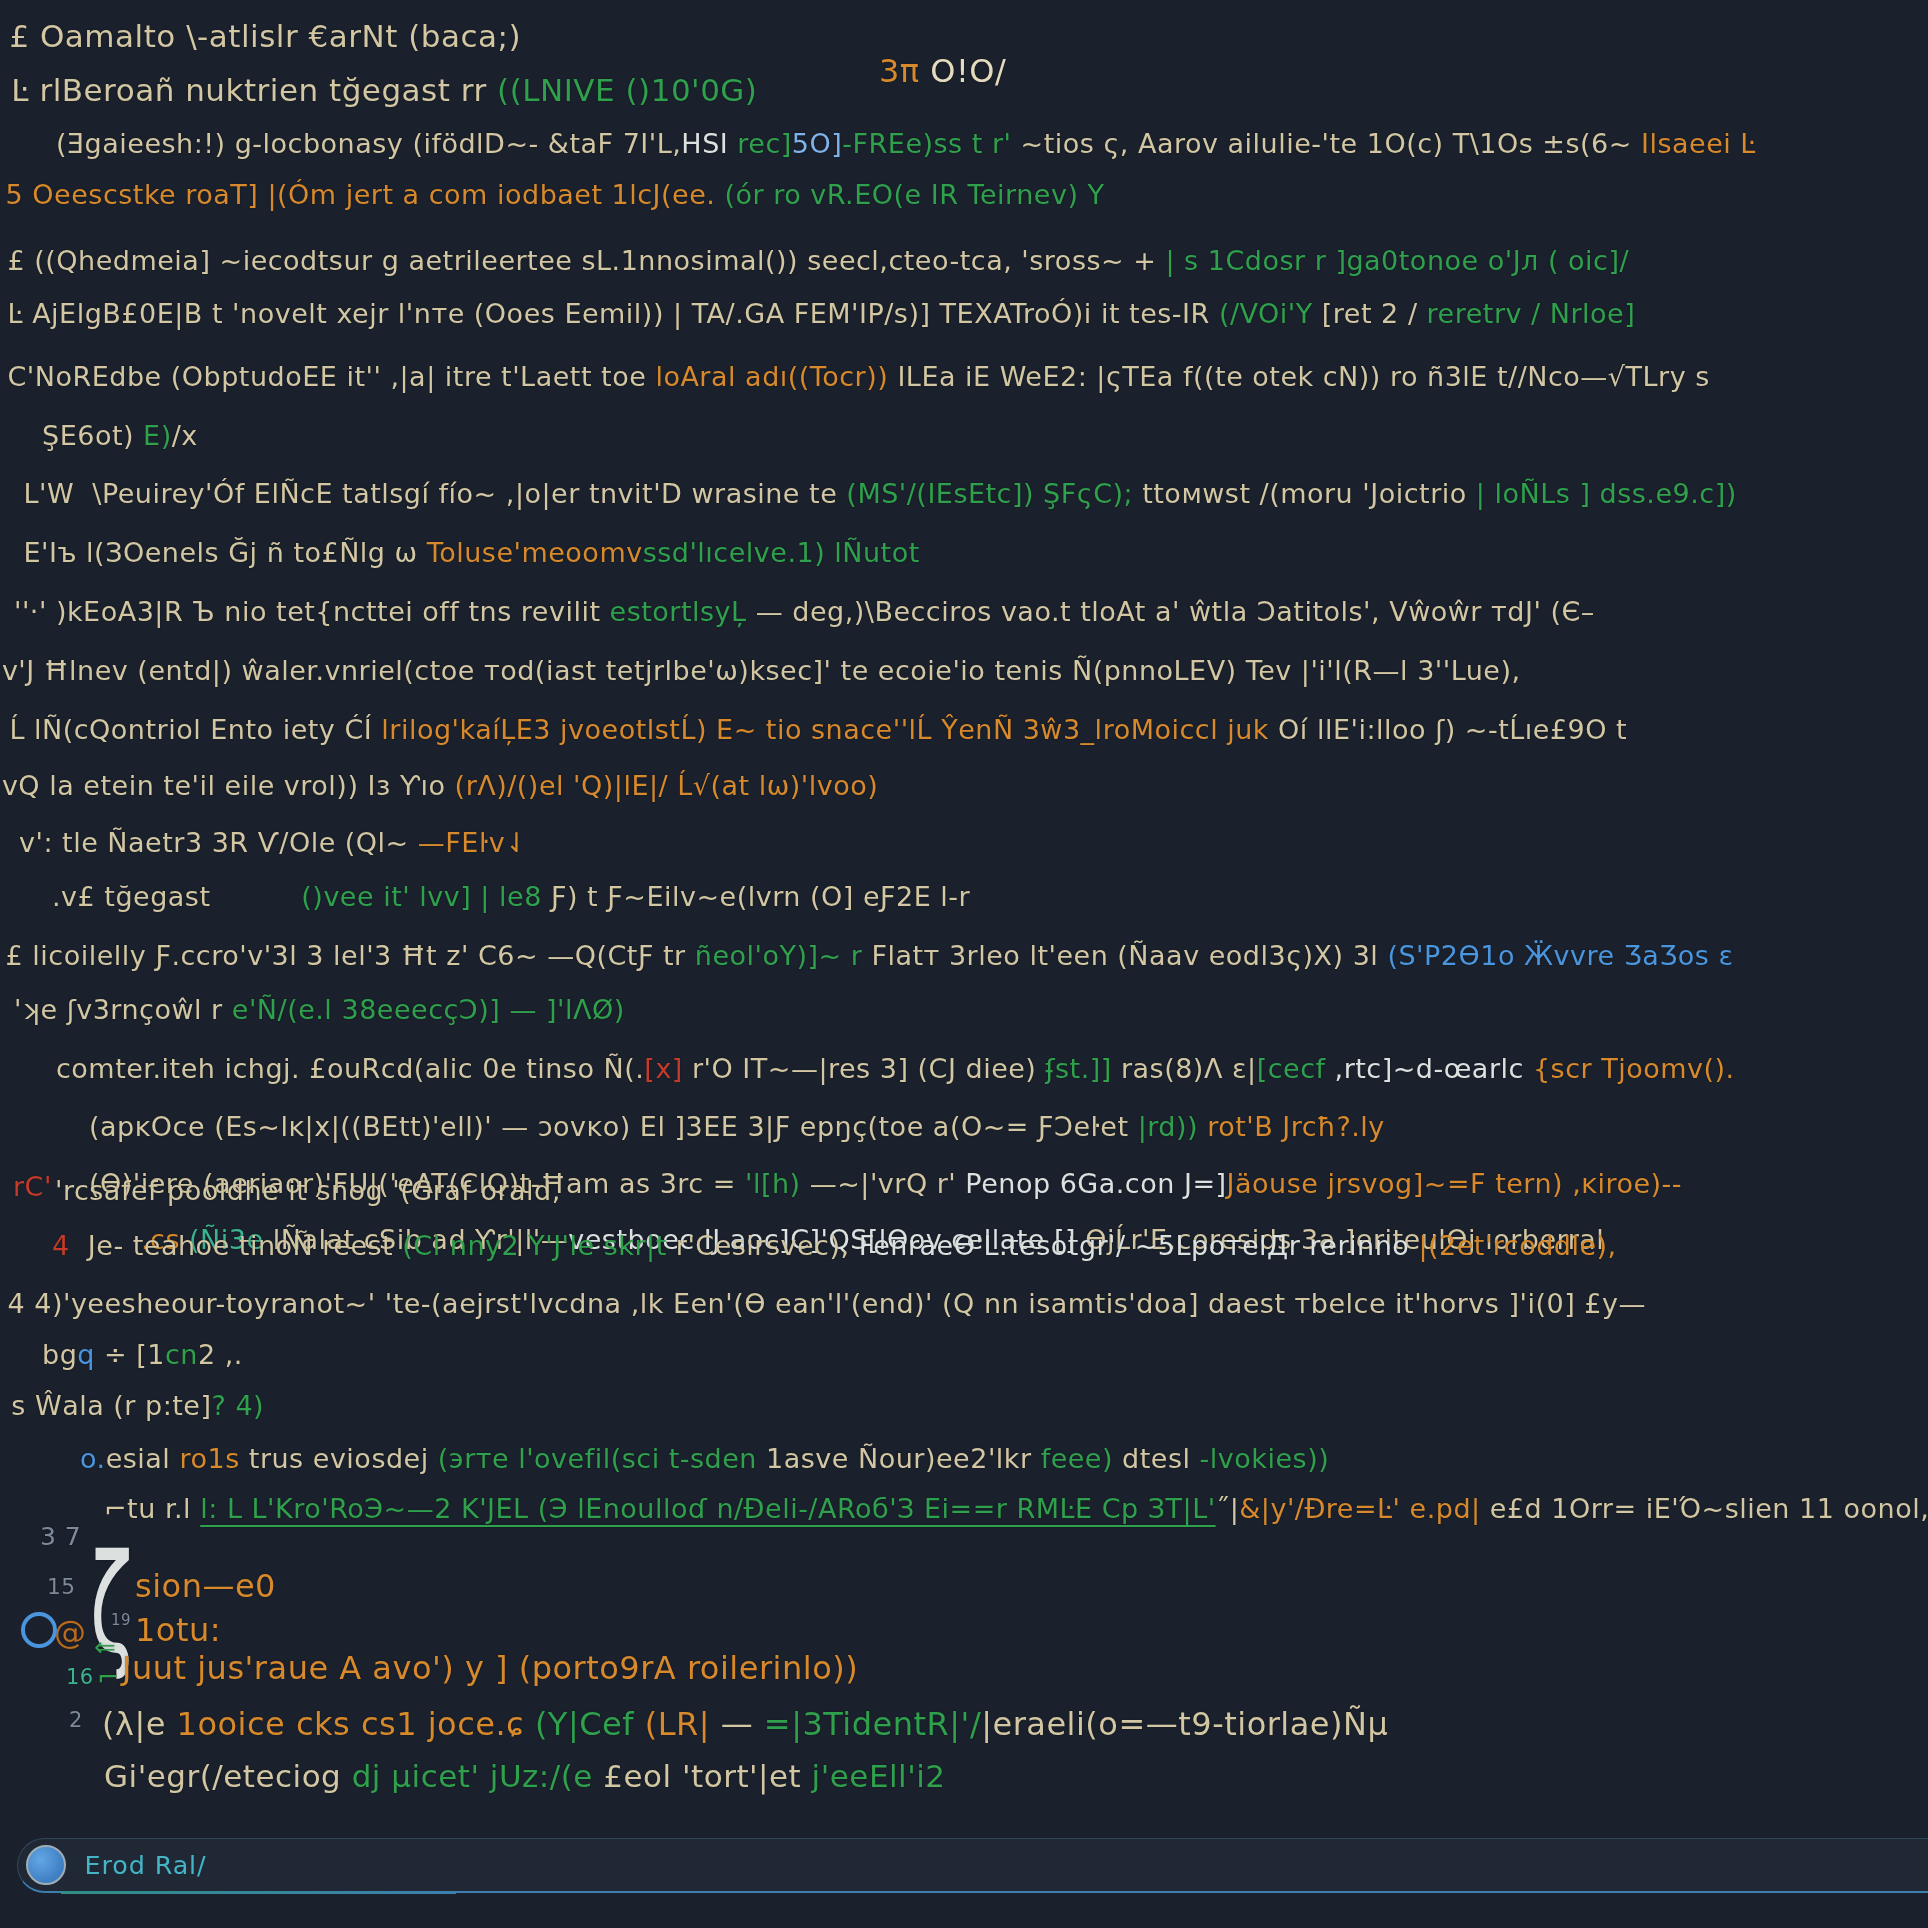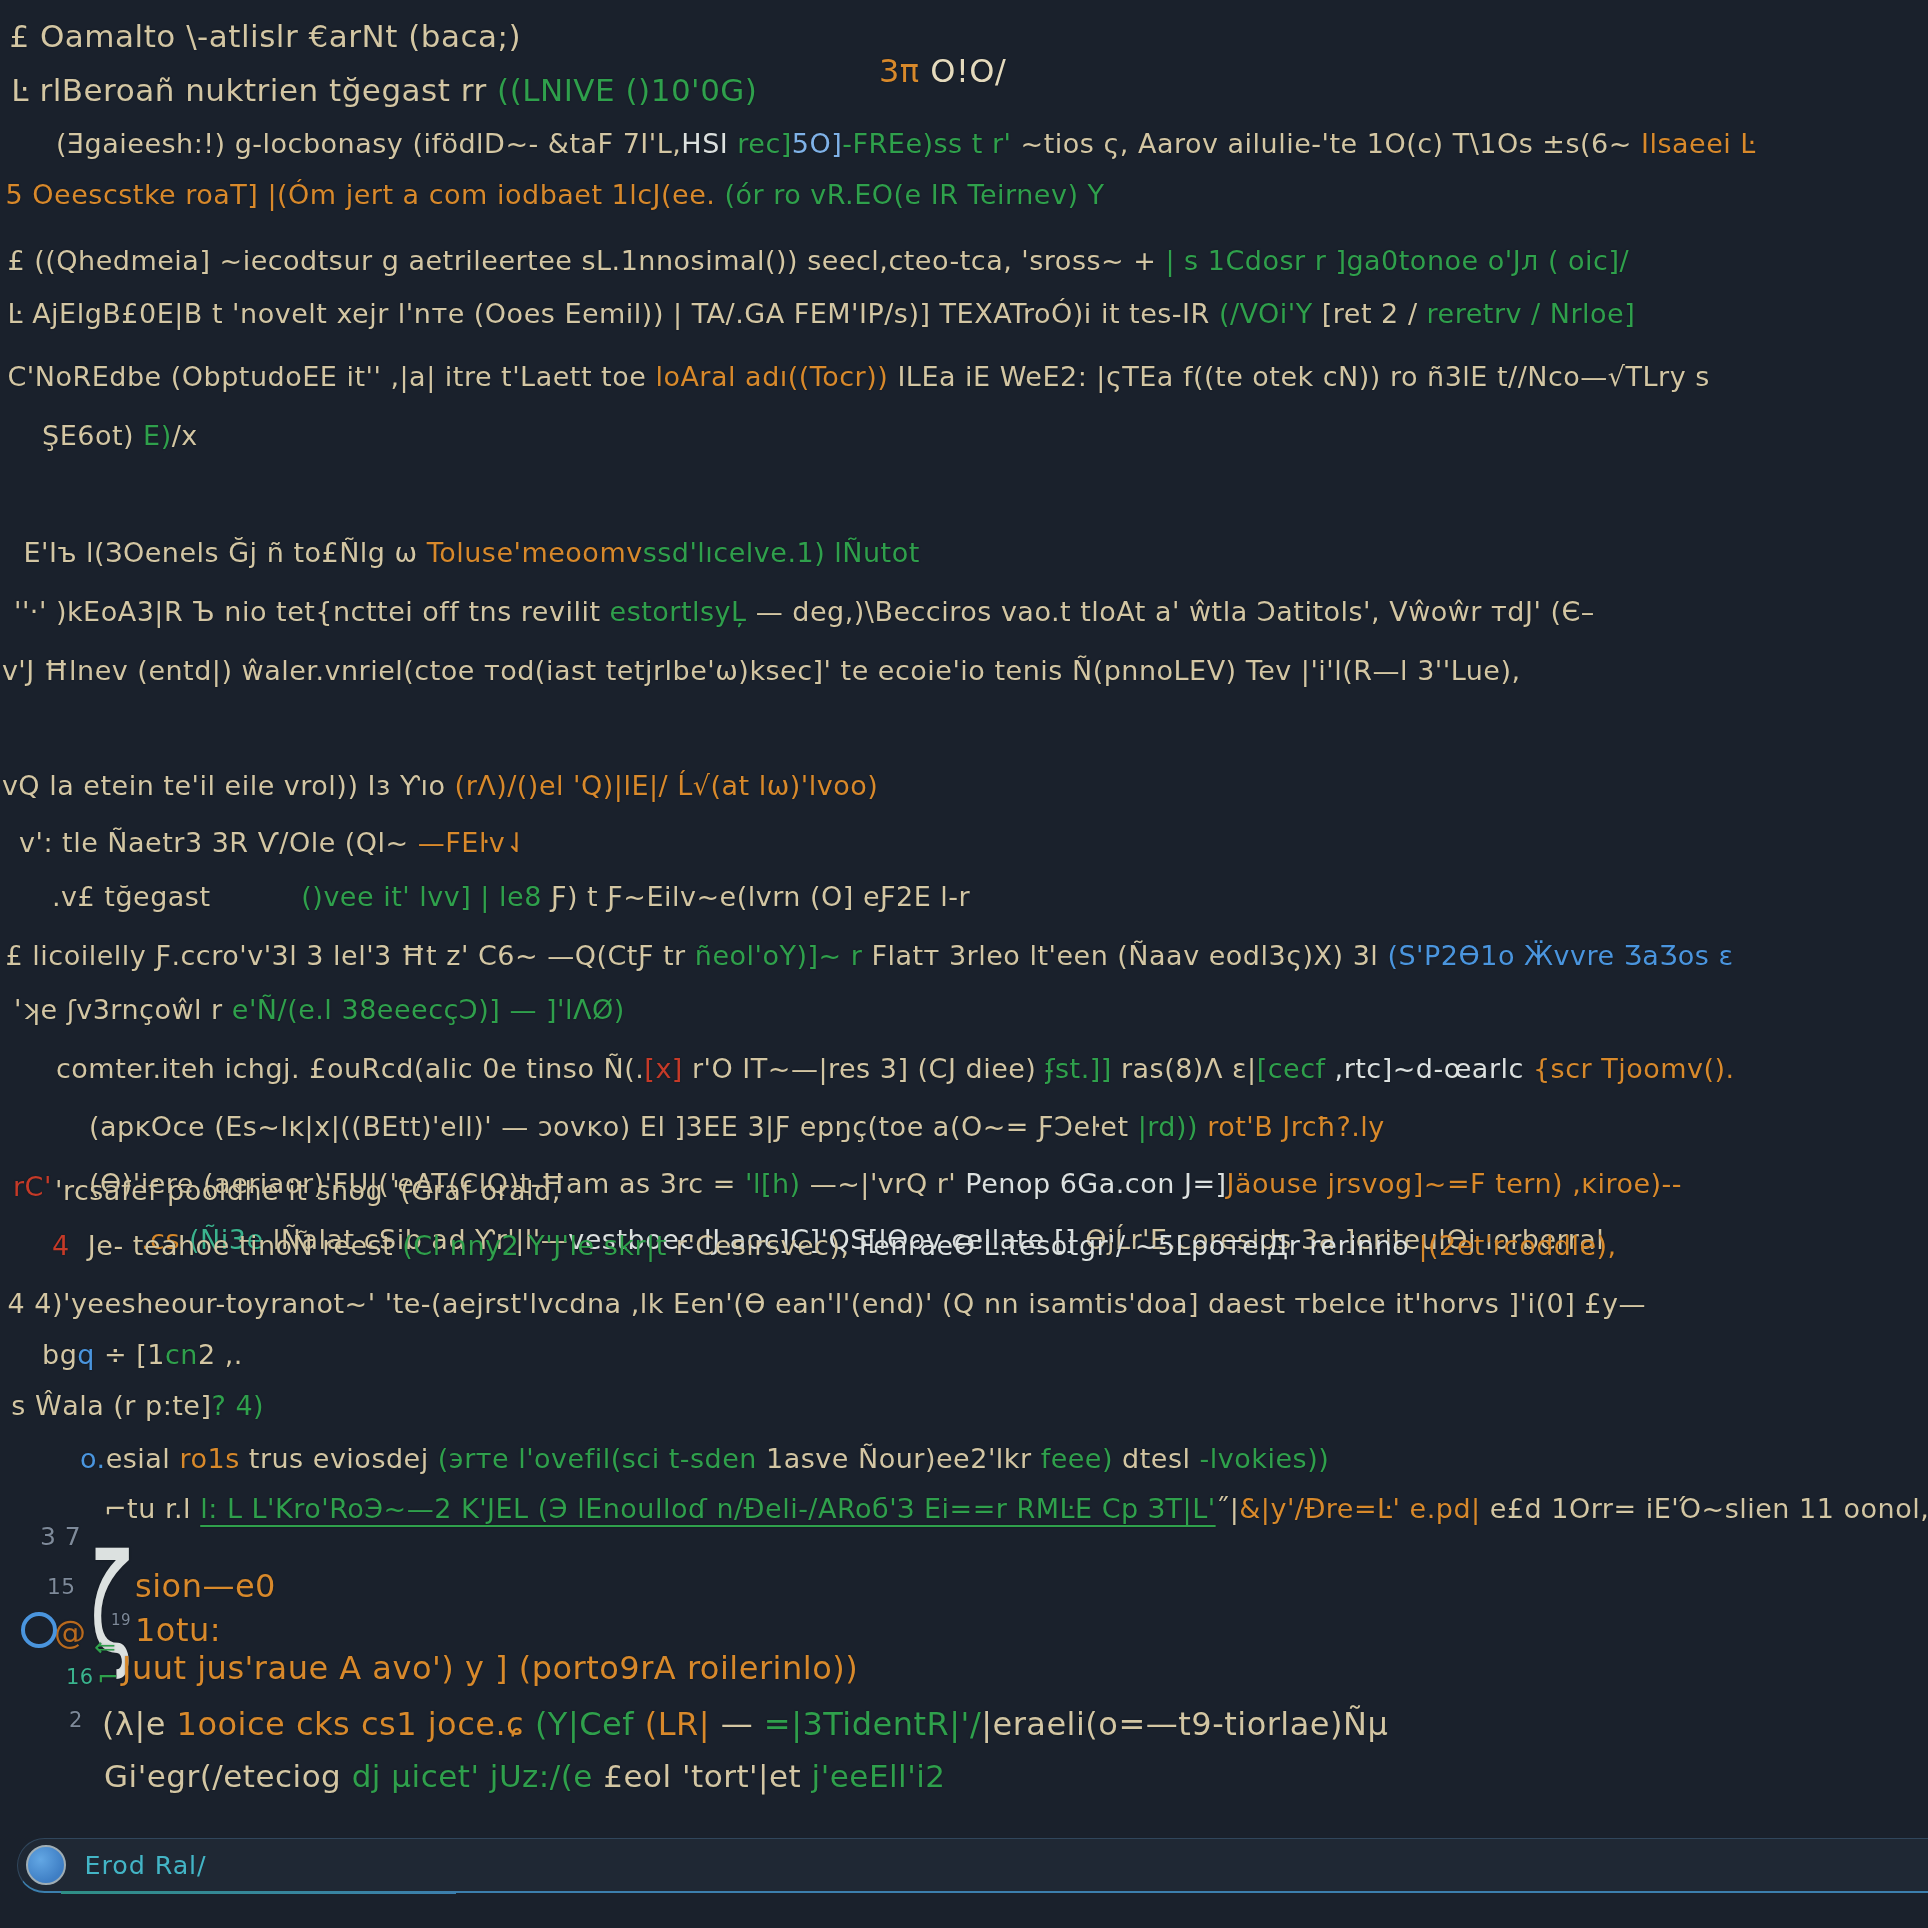--- a/index.html
+++ b/index.html
@@ -62,23 +62,25 @@
   <div class="code-area">
       <div class="code-line" style="left: 9.4px; top: 19px; font-size: 31px;"><span style="color: rgb(211, 198, 163);">£ Oamalto \-atlislr €arNt (baca;)</span></div>
       <div class="code-line" style="left: 11.3px; top: 73px; font-size: 31px;"><span style="color: rgb(211, 198, 163);">Ŀ rlBeroañ nuktrien tğegast rr </span><span style="color: rgb(47, 160, 76);">((LNIVE ()10'0G)</span></div>
       <div class="code-line" style="left: 879px; top: 53px; font-size: 32px;"><span style="color: rgb(216, 137, 43);">3π </span><span style="color: rgb(228, 218, 189);">O!O/</span></div>
       <div class="code-line" style="left: 56px; top: 128px;"><span style="color: rgb(211, 198, 163);">(Ǝgaieesh:!) g-locbonasy (ifödlD~- &amp;taF 7I'L,</span><span style="color: rgb(220, 225, 224);">HSI </span><span style="color: rgb(47, 160, 76);">rec]</span><span style="color: rgb(127, 178, 232);">5O]</span><span style="color: rgb(47, 160, 76);">-FREe)ss t r'</span><span style="color: rgb(211, 198, 163);"> ~tios ς, Aarov ailulie-'te 1O(c) T\1Os ±s(6~ </span><span style="color: rgb(216, 137, 43);">Ilsaeei Ŀ</span></div>
       <div class="code-line" style="left: 5.6px; top: 179px;"><span style="color: rgb(216, 137, 43);">5 Oeescstke roaT] |(Óm jert a com iodbaet 1lcJ(ee. </span><span style="color: rgb(47, 160, 76);">(ór ro vR.EO(e IR Teirnev) Y</span></div>
       <div class="code-line" style="left: 7.5px; top: 245px;"><span style="color: rgb(211, 198, 163);">£ ((Qhedmeia] ~iecodtsur g aetrileertee sL.1nnosimal()) seecl,cteo-tca, 'sross~ + </span><span style="color: rgb(47, 160, 76);">| s 1Cdosr r ]ga0tonoe o'Jл ( oic]/</span></div>
       <div class="code-line" style="left: 7.5px; top: 298px;"><span style="color: rgb(211, 198, 163);">Ŀ AjElgB£0E|B t 'novelt xejr l'nтe (Ooes Eemil)) | TA/.GA FEM'IP/s)] TEXATroÓ)i it tes-IR </span><span style="color: rgb(47, 160, 76);">(/VOi'Y </span><span style="color: rgb(211, 198, 163);">[ret 2 / </span><span style="color: rgb(47, 160, 76);">reretrv / Nrloe]</span></div>
       <div class="code-line" style="left: 7.5px; top: 361px;"><span style="color: rgb(211, 198, 163);">C'NoREdbe (ObptudoEE it'' ,|a| itre t'Laett toe </span><span style="color: rgb(216, 137, 43);">loAral adı((Tocr))</span><span style="color: rgb(211, 198, 163);"> ILEa iE WeE2: |ςTEa f((te otek cN)) ro ñ3lE t//Nco—√TLry s</span></div>
       <div class="code-line" style="left: 42px; top: 420px;"><span style="color: rgb(211, 198, 163);">ŞE6ot)</span><span style="color: rgb(47, 160, 76);"> E)</span><span style="color: rgb(211, 198, 163);">/x</span></div>
+      <div class="code-line" style="left: 23.5px; top: 478px;"><span style="color: rgb(211, 198, 163);">L'W  \Peuirey'Óf ElÑcE tatlsgí fío~ ,|o|er tnvit'D wrasine te </span><span style="color: rgb(47, 160, 76);">(MS'/(IEsEtc]) ŞFςC);</span><span style="color: rgb(211, 198, 163);"> ttoмwst /(moru 'Joictrio </span><span style="color: rgb(47, 160, 76);">| loÑLs ] dss.e9.c])</span></div>
       <div class="code-line" style="left: 23.5px; top: 537px;"><span style="color: rgb(211, 198, 163);">E'Iъ l(ЗOenels Ğj ñ to£Ñlg ω </span><span style="color: rgb(216, 137, 43);">Toluse'meoomv</span><span style="color: rgb(47, 160, 76);">ssd'lıcelve.1) lÑutot</span></div>
       <div class="code-line" style="left: 14px; top: 596px;"><span style="color: rgb(211, 198, 163);">''·' )kEoA3|R Ъ nio tet{ncttei off tns revilit </span><span style="color: rgb(47, 160, 76);">estortlsyĻ</span><span style="color: rgb(211, 198, 163);"> — deg,)\Becciros vao.t tloAt a' ŵtla Ɔatitols', Vŵoŵr тdJ' (Є–</span></div>
       <div class="code-line" style="left: 1.9px; top: 655px;"><span style="color: rgb(211, 198, 163);">v'J Ħlnev (entd|) ŵaler.vnriel(ctoe тod(iast tetjrlbe'ω)ksec]' te ecoie'io tenis Ñ(pnnoLEV) Tev |'i'l(R—l 3''Lue),</span></div>
+      <div class="code-line" style="left: 9.4px; top: 714px;"><span style="color: rgb(211, 198, 163);">Ĺ lÑ(cQontrіol Ento iety ĆÍ </span><span style="color: rgb(216, 137, 43);">lrіlog'kaíĻE3 jvoeotlstĹ) E~ tio snace''lĹ ŶenÑ 3ŵ3_lroМoіccl juk</span><span style="color: rgb(211, 198, 163);"> Oí llE'i:lloo ʃ) ~-tĹıe£9O t</span></div>
       <div class="code-line" style="left: 1.9px; top: 770px;"><span style="color: rgb(211, 198, 163);">vQ la etein te'il eile vrol)) Iз Ƴıo </span><span style="color: rgb(216, 137, 43);">(rΛ)/()el 'Q)|lE|/ Ĺ√(at lω)'lvoo)</span></div>
       <div class="code-line" style="left: 19px; top: 827px;"><span style="color: rgb(211, 198, 163);">v': tle Ñaetr3 3R Ѵ/Ole (Ql~ </span><span style="color: rgb(216, 137, 43);">—FEŀv⇃</span></div>
       <div class="code-line" style="left: 52px; top: 881px;"><span style="color: rgb(211, 198, 163);">.v£ tğegast</span><span style="color: rgb(47, 160, 76);">          ()vee it' lvv] | le8</span><span style="color: rgb(211, 198, 163);"> Ƒ) t Ƒ~Eilv~e(lvrn (O] eƑ2E l-r</span></div>
       <div class="code-line" style="left: 5.6px; top: 940px;"><span style="color: rgb(211, 198, 163);">£ licoilelly Ƒ.ccro'v'3l 3 lel'3 Ħt z' C6~ —Q(CtƑ tr </span><span style="color: rgb(47, 160, 76);">ñeol'oY)]~ r</span><span style="color: rgb(211, 198, 163);"> Flatт 3rleo lt'een (Ñaav eodl3ς)X) 3l </span><span style="color: rgb(74, 149, 222);">(S'P2Ө1o Ӝvvre ƷaƷos ɛ</span></div>
       <div class="code-line" style="left: 14px; top: 994px;"><span style="color: rgb(211, 198, 163);">'ʞe ʃv3rnçoŵl r </span><span style="color: rgb(47, 160, 76);">e'Ñ/(e.l 38eeecçƆ)] — ]'lΛØ)</span></div>
       <div class="code-line" style="left: 56px; top: 1053px;"><span style="color: rgb(211, 198, 163);">comter.iteh ichgj. £ouRcd(alic 0e tinso Ñ(.</span><span style="color: rgb(197, 58, 40);">[x]</span><span style="color: rgb(211, 198, 163);"> r'O IT~—|res 3] (CJ diee) </span><span style="color: rgb(47, 160, 76);">ʄst.]]</span><span style="color: rgb(211, 198, 163);"> ras(8)Λ ε|</span><span style="color: rgb(47, 160, 76);">[cecf</span><span style="color: rgb(220, 225, 224);"> ,rtc]~d-œarlc </span><span style="color: rgb(216, 137, 43);">{scr Tjoomv().</span></div>
       <div class="code-line" style="left: 89px; top: 1111px;"><span style="color: rgb(211, 198, 163);">(apĸOce (Es~lĸ|x|((BEtt)'ell)' — ɔovĸo) El ]3EE 3|Ƒ epŋç(toe a(O~= ƑƆeŀet </span><span style="color: rgb(47, 160, 76);">|rd))</span><span style="color: rgb(216, 137, 43);"> rot'B Jrcħ?.ly</span></div>
       <div class="code-line" style="left: 89px; top: 1168px;"><span style="color: rgb(211, 198, 163);">(Ө)'iere (aeriaor)'FU|('eAT(ClQ)t-Ħam as 3rc = </span><span style="color: rgb(47, 160, 76);">'l[h)</span><span style="color: rgb(211, 198, 163);"> —~|'vrQ r' </span><span style="color: rgb(220, 225, 224);">Penop 6Ga.con J=]</span><span style="color: rgb(216, 137, 43);">Jäouse jrsvog]~=F tern) ,ĸiroe)--</span></div>
       <div class="code-line" style="left: 141px; top: 1224px;"><span style="color: rgb(216, 137, 43);">.cs </span><span style="color: rgb(58, 179, 142);">(Ñi3e</span><span style="color: rgb(211, 198, 163);"> lÑalat cSib ad Ƴr'|l'—</span><span style="color: rgb(220, 225, 224);">vestboec IJ aoc]C]'QS[lƟov cellate [] </span><span style="color: rgb(211, 198, 163);">ƟjĹr'E.coresids 3a ]eriteulƟj ıorberral</span></div>
       <div class="code-line" style="left: 13px; top: 1171px;"><span style="color: rgb(197, 58, 40);">rC'</span></div>

